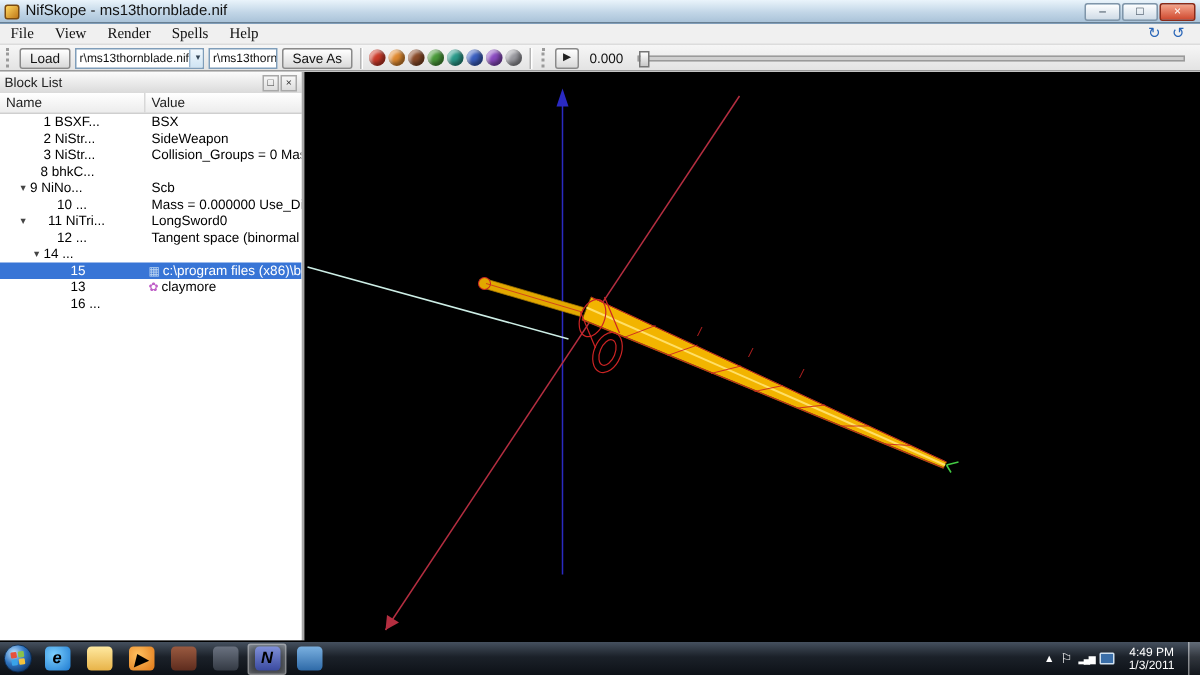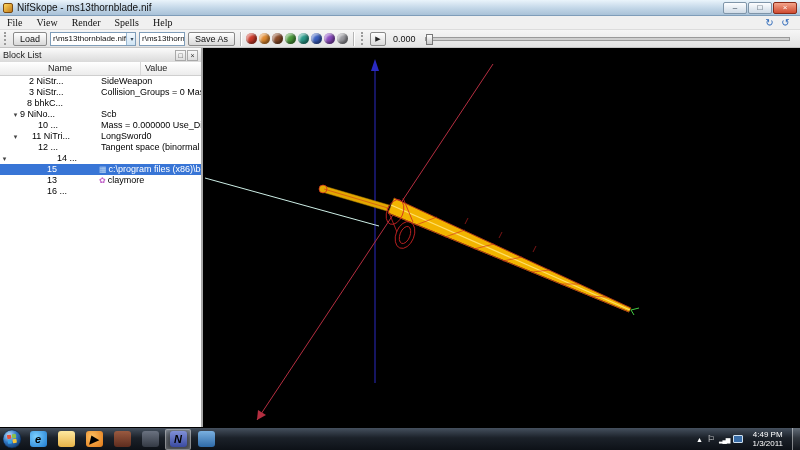--- a/index.html
+++ b/index.html
@@ -51,21 +51,21 @@
   
   .content { flex:1; display:flex; min-height:0; }
   .blocklist { width:203px; flex:0 0 203px; background:#f0f0f0; display:flex; flex-direction:column;
                border-right:2px solid #a8a8a8;justify-content:flex-end; }
   .panel-header { height:14px; flex:0 0 14px; background:linear-gradient(#fbfbfb,#dadada); font-size:9px;
                   display:flex; align-items:center; padding:0 3px; color:#222; }
   .panel-btns { margin-left:auto; display:flex; gap:1px; }
   .panel-btn { width:11px; height:11px; font-size:7px; text-align:center; line-height:9px; border:1px solid #a8a8a8;
                background:linear-gradient(#f8f8f8,#ddd); color:#333; }
   .col-headers { height:14px; flex:0 0 14px; display:flex; font-size:9px; background:linear-gradient(#ffffff,#ececec);
-                 border-bottom:1px solid #cfcfcf; color:#222;padding-left:44px; }
+                 border-bottom:1px solid #cfcfcf; color:#222; }
   .col-name { width:97px; flex:0 0 97px; padding:1px 4px; border-right:1px solid #d8d8d8; }
   .col-value { flex:1; padding:1px 4px; }
   .tree { flex:1; background:#fff; overflow:hidden; font-size:9px; color:#000; }
   .tree-row { display:flex; height:11px; line-height:11px; white-space:nowrap; }
   .tree-row.selected { background:#3875d6; color:#fff; }
   .cell-name { width:97px; flex:0 0 97px; overflow:hidden; display:flex; }
   .expander { width:9px; flex:0 0 9px; font-size:7px; color:#444; text-align:center; }
   .selected .expander { color:#fff; }
   .cell-value { flex:1; overflow:hidden; padding-left:2px; }
   .row-icon { font-size:8px; margin-right:2px; }
@@ -177,20 +177,29 @@
           <span class="panel-btn">×</span>
         </span>
       </div>
       <div class="col-headers">
         <span class="col-name">Name</span>
         <span class="col-value">Value</span>
       </div>
       <div class="tree">
 
 
+          <div class="tree-row">
+            <div class="cell-name" style="padding-left: 20px;">
+              <span class="expander"></span>
+              <span>1 BSXF...</span>
+            </div>
+            <div class="cell-value">
+              <span class="row-icon"></span><span>BSX</span>
+            </div>
+          </div>
 
           <div class="tree-row">
             <div class="cell-name" style="padding-left: 20px;">
               <span class="expander"></span>
               <span>2 NiStr...</span>
             </div>
             <div class="cell-value">
               <span class="row-icon"></span><span>SideWeapon</span>
             </div>
           </div>
@@ -249,21 +258,21 @@
             <div class="cell-name" style="padding-left: 29px;">
               <span class="expander"></span>
               <span>12 ...</span>
             </div>
             <div class="cell-value">
               <span class="row-icon"></span><span>Tangent space (binormal &amp; tangent vectors)</span>
             </div>
           </div>
 
           <div class="tree-row">
-            <div class="cell-name" style=" gap: 48px;">
+            <div class="cell-name" style="padding-left: 20px;">
               <span class="expander">▾</span>
               <span>14 ...</span>
             </div>
             <div class="cell-value">
               <span class="row-icon"></span><span></span>
             </div>
           </div>
 
           <div class="tree-row selected">
             <div class="cell-name" style="padding-left: 38px;">

